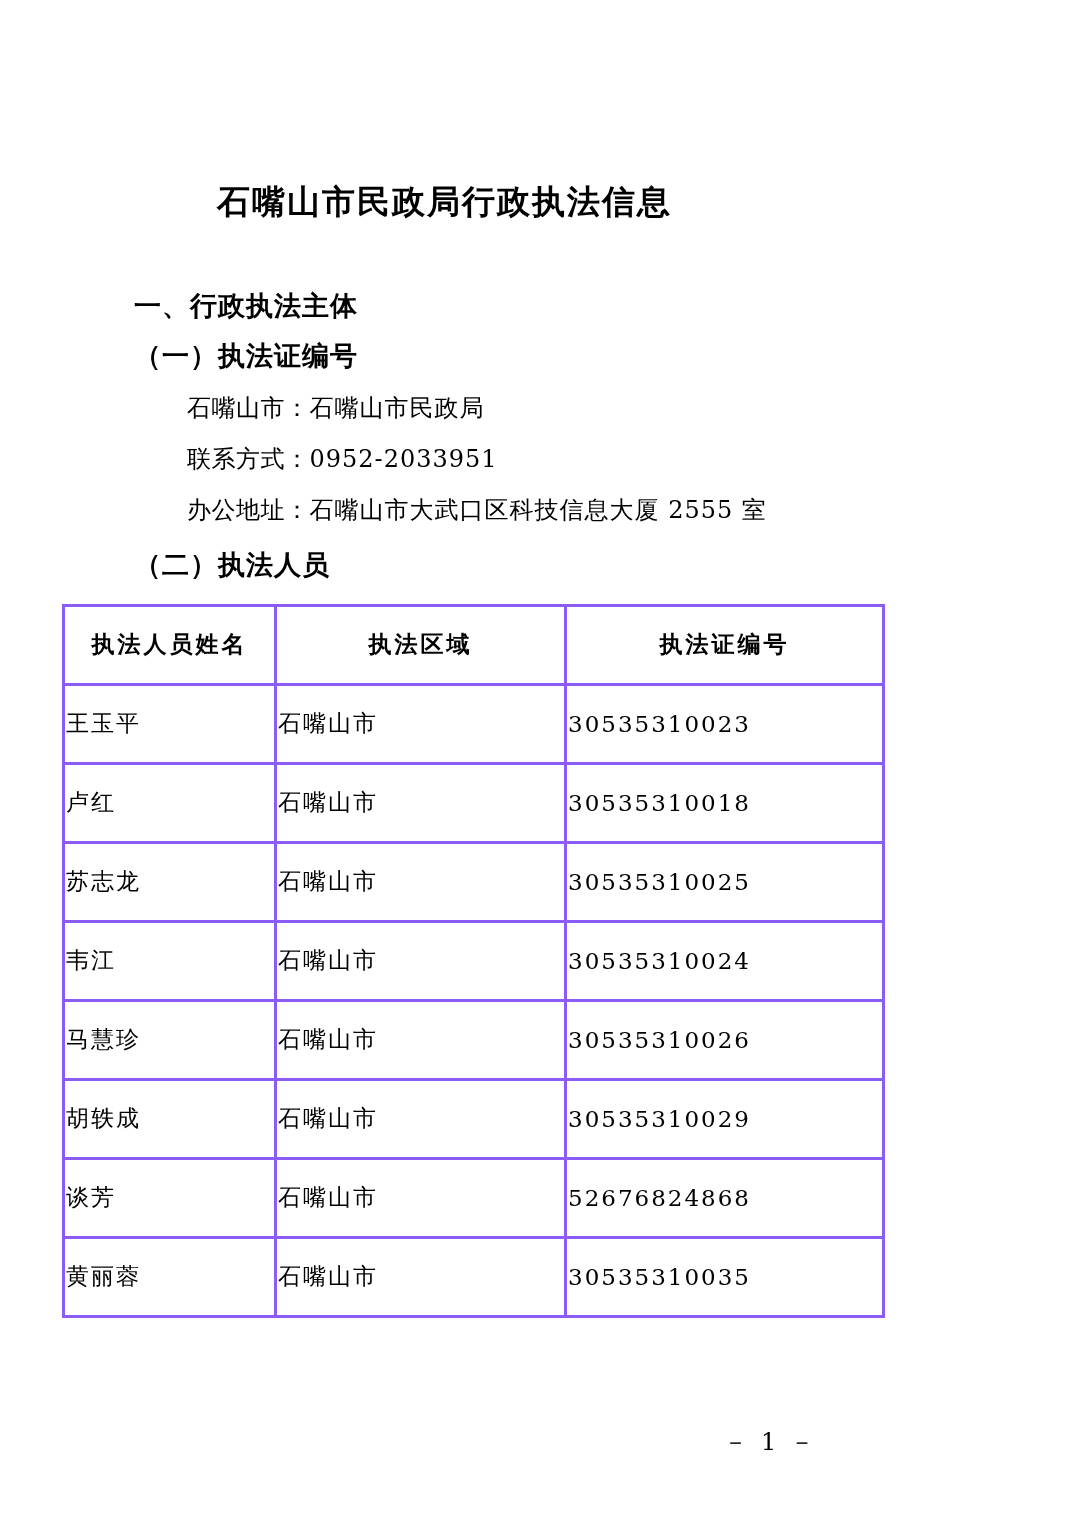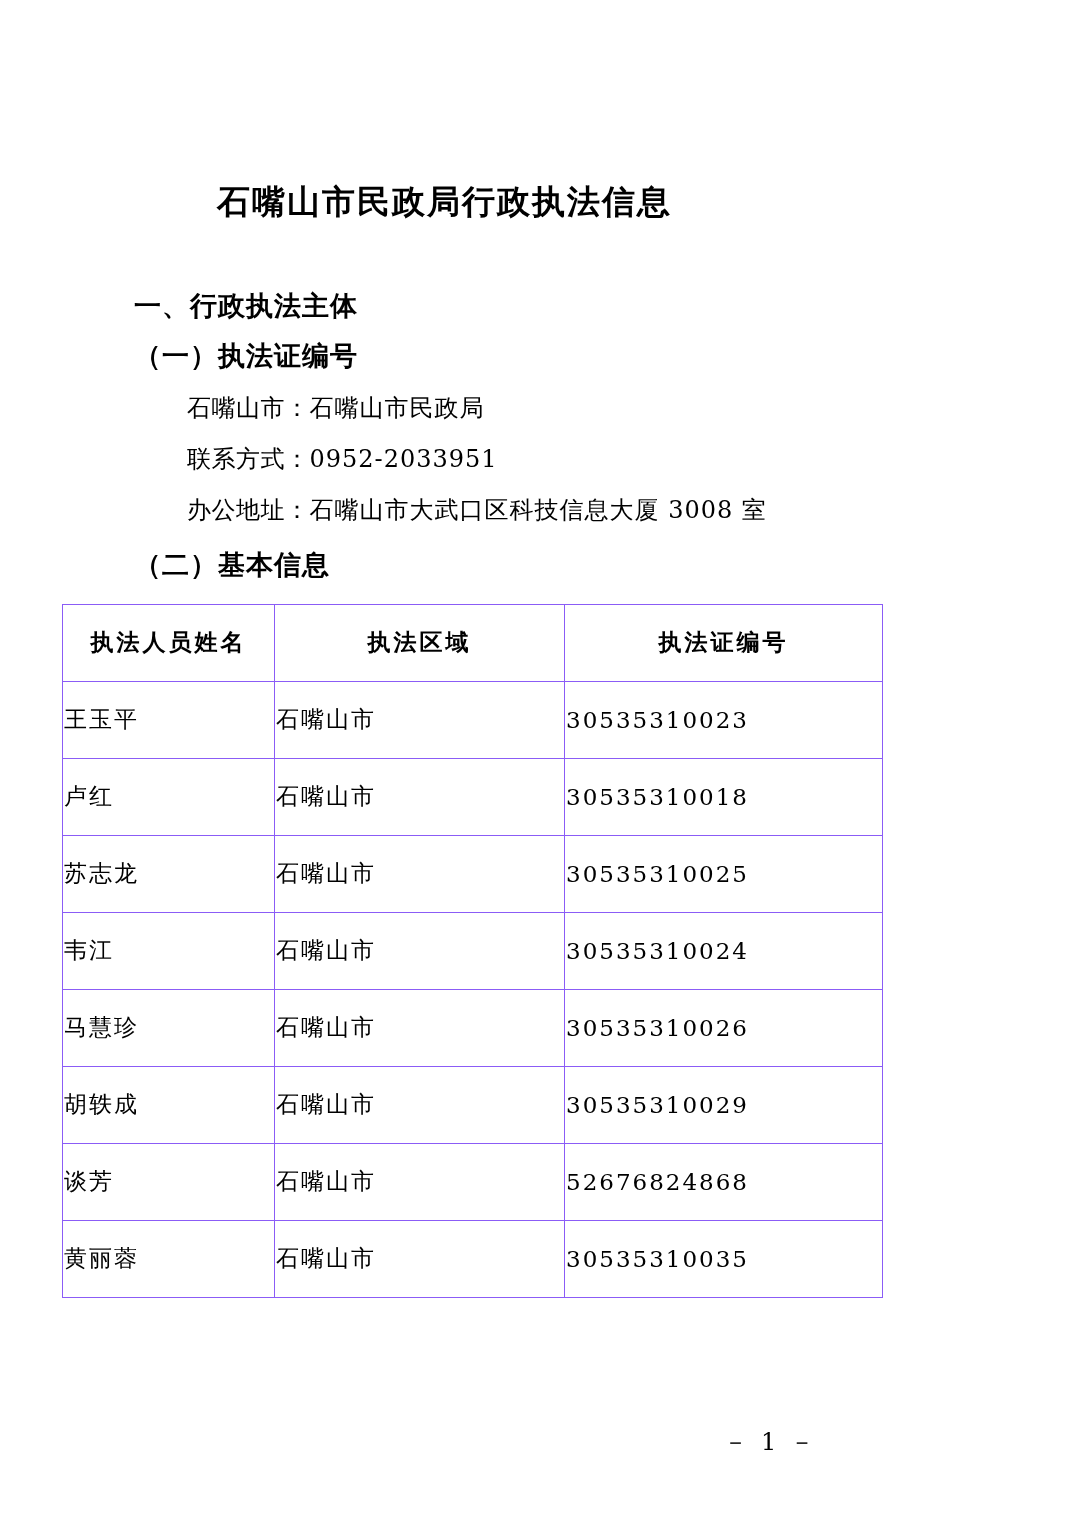--- a/index.html
+++ b/index.html
@@ -60,21 +60,21 @@
   .h2-line-2 {
     padding-top: 29px;
   }
   table.officers {
     border-collapse: collapse;
     margin: 26px auto 0 auto;
     width: 820px;
     table-layout: fixed;
   }
   table.officers td, table.officers th {
-    border: 1px solid #8b5cf6;
+    border: 3px solid #8b5cf6;
     vertical-align: middle;
     font-size: 23px;
     font-weight: normal;
     height: 74px;
     letter-spacing: 2px;
     font-family: "DejaVu Serif", "Liberation Serif", serif;
   }
   table.officers th {
     font-weight: bold;
     letter-spacing: 3px;
@@ -106,24 +106,24 @@
 
   <div class="info-line">
     <span>石嘴山市：</span><span class="num">石嘴山市民政局</span>
   </div>
 
   <div class="info-line">
     <span>联系方式：</span><span class="num">0952-2033951</span>
   </div>
 
   <div class="info-line">
-    <span>办公地址：</span><span class="num">石嘴山市大武口区科技信息大厦 3008 室</span>
+    <span>办公地址：</span><span class="num">石嘴山市大武口区科技信息大厦 2555 室</span>
   </div>
 
-  <div class="section-heading h2-line-2">（二）基本信息</div>
+  <div class="section-heading h2-line-2">（二）执法人员</div>
 
   <table class="officers">
     <colgroup>
       <col class="c1">
         <col class="c2">
         <col class="c3">
     </colgroup>
     <thead>
       <tr>
         <th>执法人员姓名</th>

